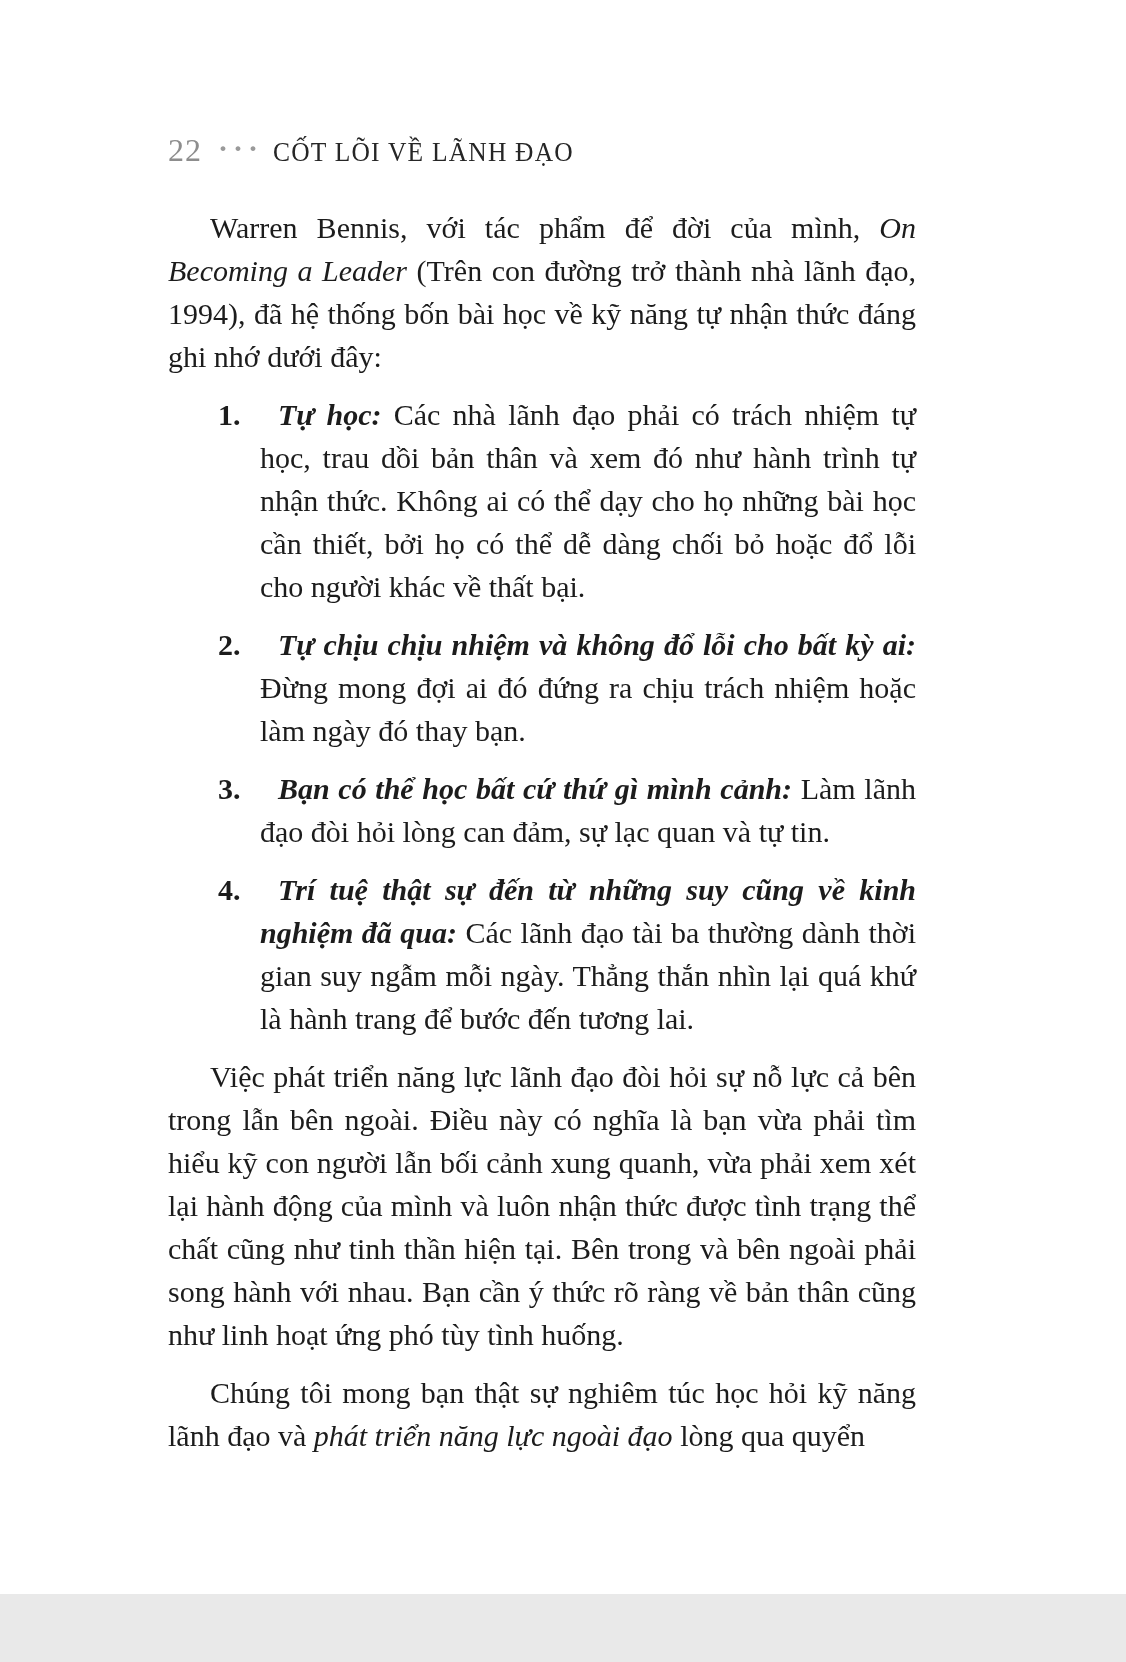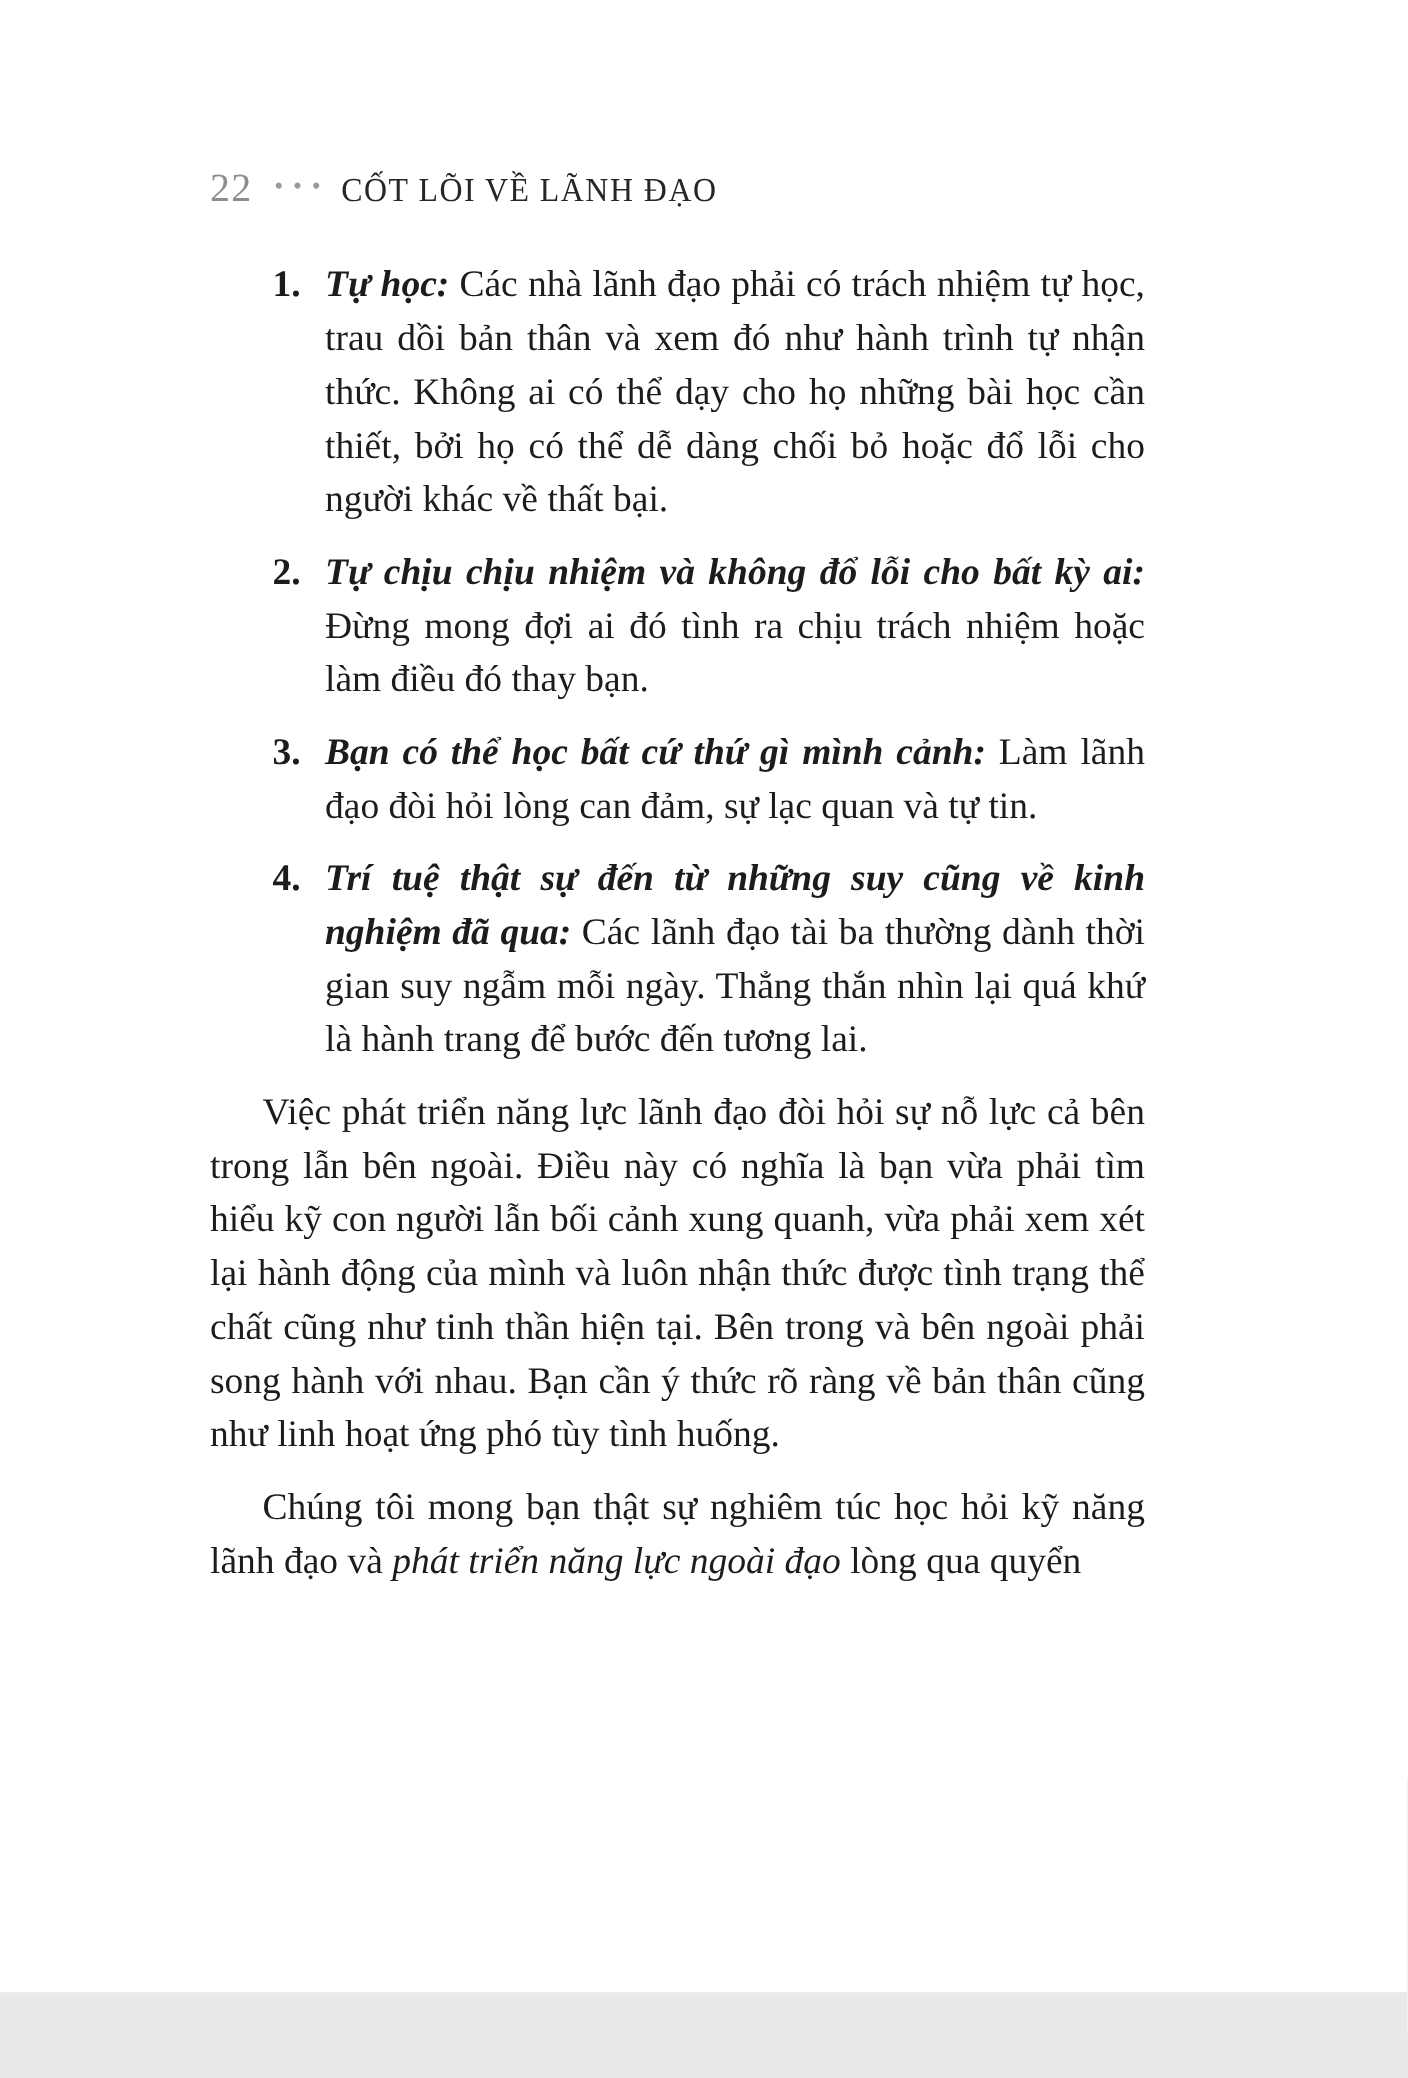--- a/index.html
+++ b/index.html
@@ -63,33 +63,34 @@
   }
   .list-num {
     position: absolute;
     left: 50px;
     top: 0;
     font-weight: bold;
     font-style: normal;
   }
   .seg-normal { font-style: normal; font-weight: normal; }
   .seg-italic { font-style: italic; }
-  .seg-bold-italic { font-style: italic; font-weight: bold; }
+  .seg-bold-italic { font-style: italic; font-weight: bold; margin-left: 18px; }
 </style>
 </head>
 <body>
 
 <div class="page">
   <header class="running-head">
     <span class="pagenum">22</span>
     <span class="dots">···</span>
     <span class="running-title">CỐT LÕI VỀ LÃNH ĐẠO</span>
   </header>
 
   <main class="body-text" id="body-root">
+      <p class="para"><span class="seg-normal">Warren Bennis, với tác phẩm để đời của mình, </span><span class="seg-italic">On Becoming a Leader</span><span class="seg-normal"> (Trên con đường trở thành nhà lãnh đạo, 1994), đã hệ thống bốn bài học về kỹ năng tự nhận thức đáng ghi nhớ dưới đây:</span></p>
       <p class="list-item"><span class="list-num">1.</span><span class="seg-bold-italic">Tự học:</span><span class="seg-normal"> Các nhà lãnh đạo phải có trách nhiệm tự học, trau dồi bản thân và xem đó như hành trình tự nhận thức. Không ai có thể dạy cho họ những bài học cần thiết, bởi họ có thể dễ dàng chối bỏ hoặc đổ lỗi cho người khác về thất bại.</span></p>
-      <p class="list-item"><span class="list-num">2.</span><span class="seg-bold-italic">Tự chịu chịu nhiệm và không đổ lỗi cho bất kỳ ai:</span><span class="seg-normal"> Đừng mong đợi ai đó tình ra chịu trách nhiệm hoặc làm điều đó thay bạn.</span></p>
+      <p class="list-item"><span class="list-num">2.</span><span class="seg-bold-italic">Tự chịu chịu nhiệm và không đổ lỗi cho bất kỳ ai:</span><span class="seg-normal"> Đừng mong đợi ai đó đứng ra chịu trách nhiệm hoặc làm ngày đó thay bạn.</span></p>
       <p class="list-item"><span class="list-num">3.</span><span class="seg-bold-italic">Bạn có thể học bất cứ thứ gì mình cảnh:</span><span class="seg-normal"> Làm lãnh đạo đòi hỏi lòng can đảm, sự lạc quan và tự tin.</span></p>
       <p class="list-item"><span class="list-num">4.</span><span class="seg-bold-italic">Trí tuệ thật sự đến từ những suy cũng về kinh nghiệm đã qua:</span><span class="seg-normal"> Các lãnh đạo tài ba thường dành thời gian suy ngẫm mỗi ngày. Thẳng thắn nhìn lại quá khứ là hành trang để bước đến tương lai.</span></p>
       <p class="para"><span class="seg-normal">Việc phát triển năng lực lãnh đạo đòi hỏi sự nỗ lực cả bên trong lẫn bên ngoài. Điều này có nghĩa là bạn vừa phải tìm hiểu kỹ con người lẫn bối cảnh xung quanh, vừa phải xem xét lại hành động của mình và luôn nhận thức được tình trạng thể chất cũng như tinh thần hiện tại. Bên trong và bên ngoài phải song hành với nhau. Bạn cần ý thức rõ ràng về bản thân cũng như linh hoạt ứng phó tùy tình huống.</span></p>
       <p class="para"><span class="seg-normal">Chúng tôi mong bạn thật sự nghiêm túc học hỏi kỹ năng lãnh đạo và </span><span class="seg-italic">phát triển năng lực ngoài đạo</span><span class="seg-normal"> lòng qua quyển</span></p>
     </main>
 </div>
 
 </body></html>

